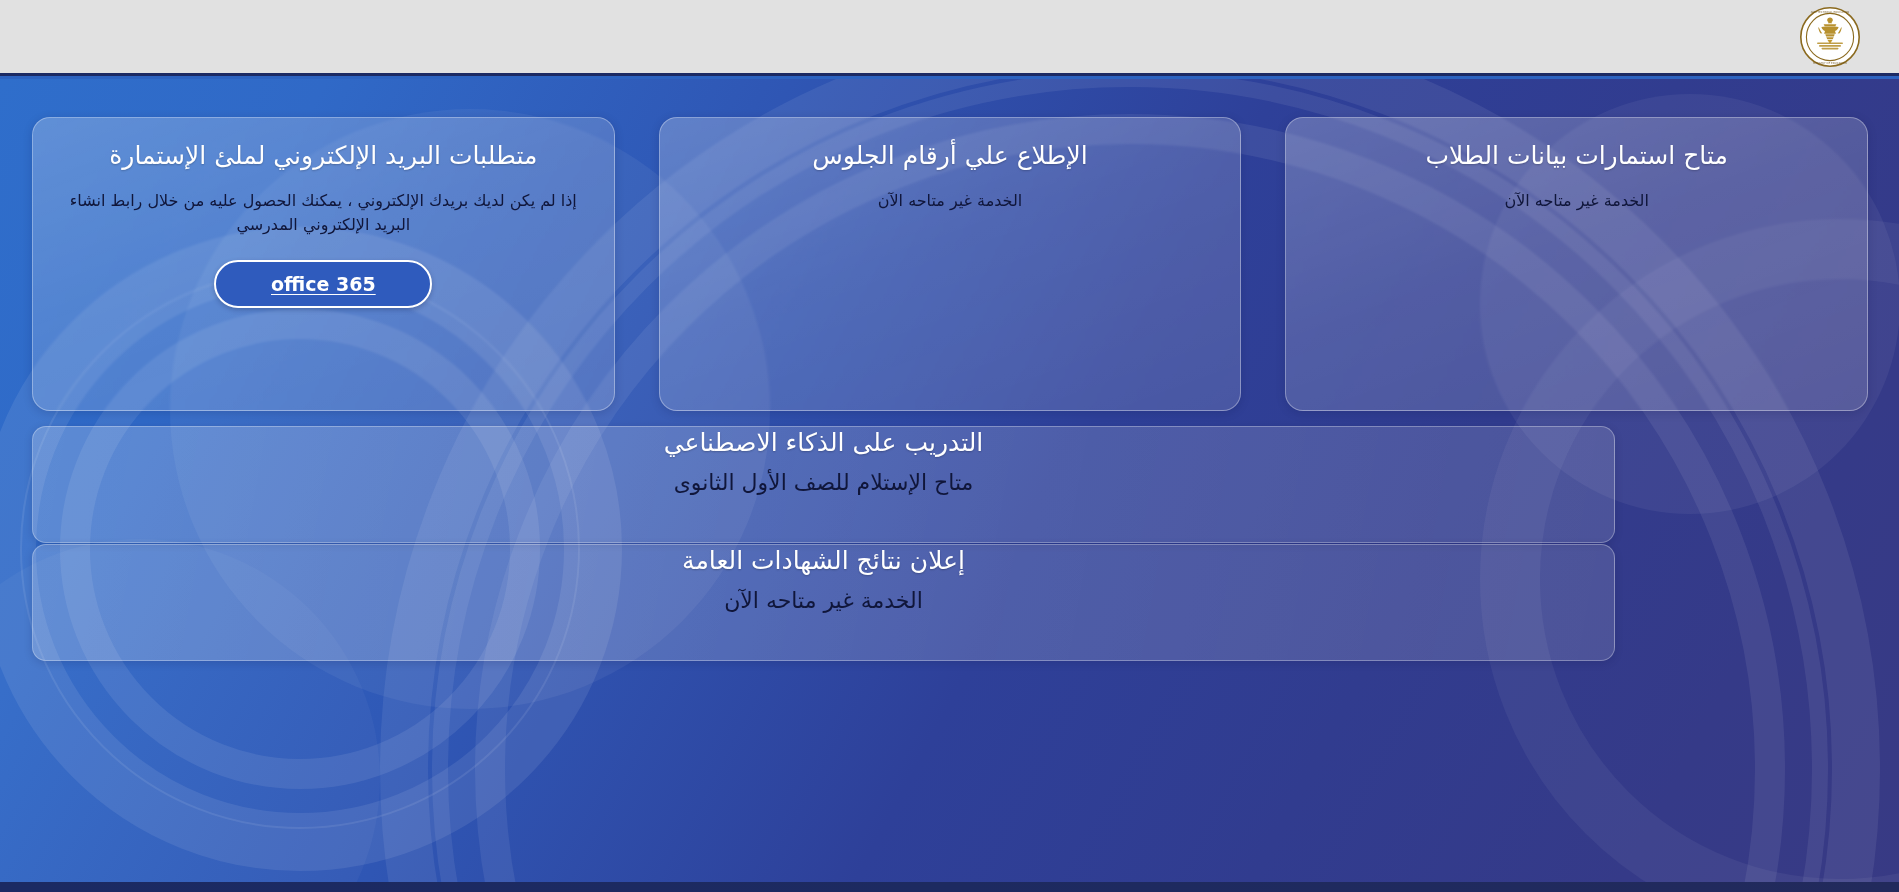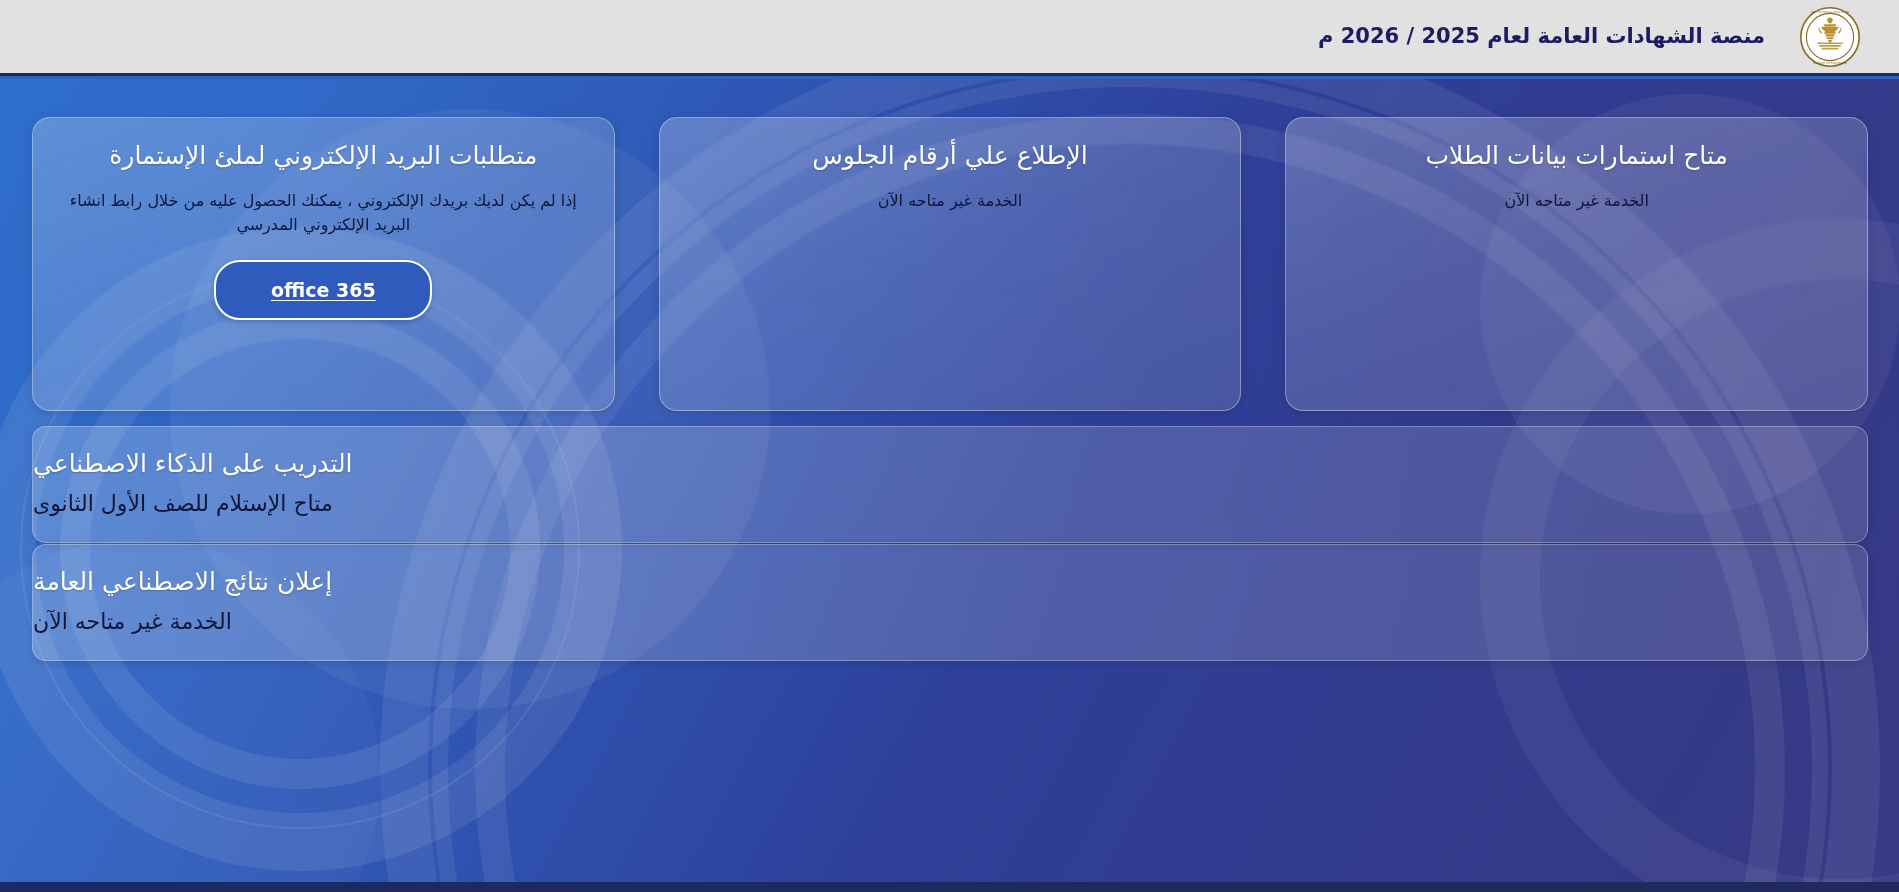--- a/index.html
+++ b/index.html
@@ -63,39 +63,38 @@
     font-size:25px; font-weight:normal; color:#ffffff;
     line-height:1.3; text-shadow:0 1px 2px rgba(0,0,0,.22);
   }
   .card-sub{
     margin-top:16px;
     font-size:16px; color:#10163a; line-height:1.55;
   }
   .card-btn-wrap{ margin-top:22px; display:flex; justify-content:center; }
   .o365-btn{
     display:inline-flex; align-items:center; justify-content:center;
-    min-width:218px; height:60px; padding:9px 26px;
+    min-width:218px; height:48px; padding:9px 26px;
     border-radius:26px;
     background:#2f5bbd;
     border:2px solid #ffffff;
     color:#ffffff; font-size:19px; font-weight:bold;
     text-decoration:underline; text-underline-offset:3px;
     cursor:pointer;
     box-shadow:0 2px 5px rgba(10,20,60,.25);
   }
 
   
   .banner{
-    position:absolute; left:32px; width:1836px; height:117px;
+    position:absolute; left:32px; width:1583px; height:117px;
     border-radius:14px;
     background:linear-gradient(100deg,rgba(255,255,255,.215) 0%,rgba(255,255,255,.17) 50%,rgba(255,255,255,.125) 100%);
     border:1px solid rgba(255,255,255,.30);
     box-shadow:0 2px 9px rgba(10,20,60,.16);
-    text-align:left; overflow:hidden;
-    padding-top:21px;
+    text-align:center; overflow:hidden;
   }
   #banner-1{ top:347px; }
   #banner-2{ top:465px; }
   .banner-title{
     font-size:25px; color:#ffffff; line-height:1.25;
     text-shadow:0 1px 2px rgba(0,0,0,.22);
   }
   .banner-sub{
     margin-top:12px; font-size:22px; color:#10163a;
   }
@@ -126,21 +125,20 @@
         <rect x="20" y="39.1" width="22" height="1.7" rx=".8"></rect>
         <rect x="22.5" y="41.8" width="17" height="1.6" rx=".8"></rect>
       </g>
 
       <g fill="#6b4f14" opacity=".85" font-size="2.7" font-family="DejaVu Sans, sans-serif">
         <text x="31" y="58.2" text-anchor="middle">MINISTRY OF EDUCATION</text>
         <text x="31" y="6.6" text-anchor="middle">AND TECHNICAL EDUCATION</text>
       </g>
     </svg>
   </div>
-  <div id="header-title">منصة الشهادات العامة لعام 2025 / 2026 م</div>
 </div>
 
 <div id="stage">
 
   <svg id="deco" viewBox="0 0 1899 813" preserveAspectRatio="none" aria-hidden="true">
     <defs>
       <clipPath id="clipStage">
           <rect x="0" y="0" width="1899" height="813"></rect>
         </clipPath>
     </defs>
@@ -189,18 +187,18 @@
     </div>
 
   </div>
 
   <div class="banner" id="banner-1">
     <div class="banner-title">التدريب على الذكاء الاصطناعي</div>
     <div class="banner-sub">متاح الإستلام للصف الأول الثانوى</div>
   </div>
 
   <div class="banner" id="banner-2">
-    <div class="banner-title">إعلان نتائج الاصطناعي العامة</div>
+    <div class="banner-title">إعلان نتائج الشهادات العامة</div>
     <div class="banner-sub">الخدمة غير متاحه الآن</div>
   </div>
 
   <div id="stage-bottom"></div>
 </div>
 
 </body></html>

